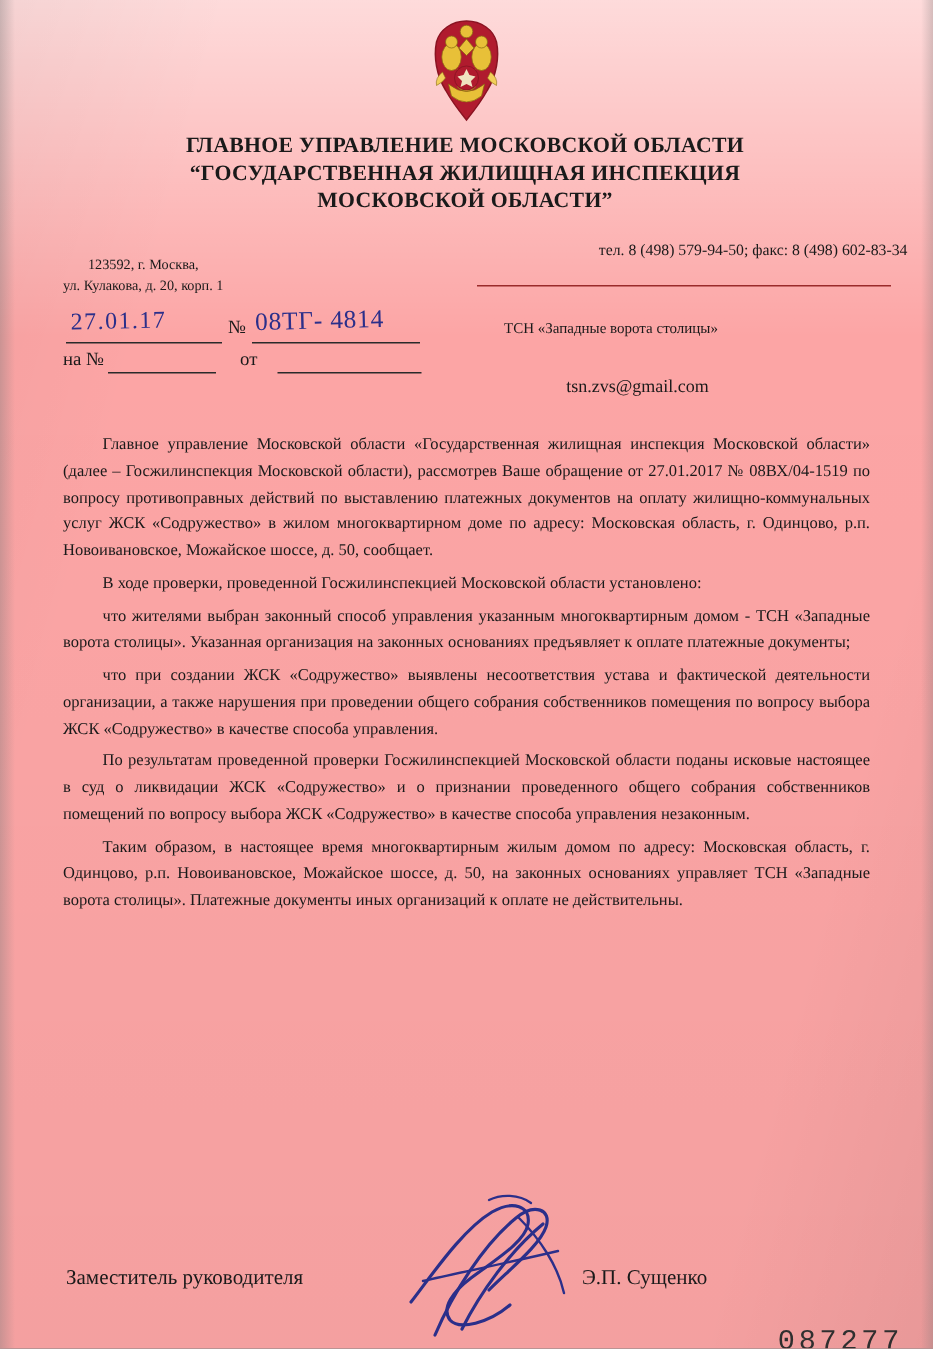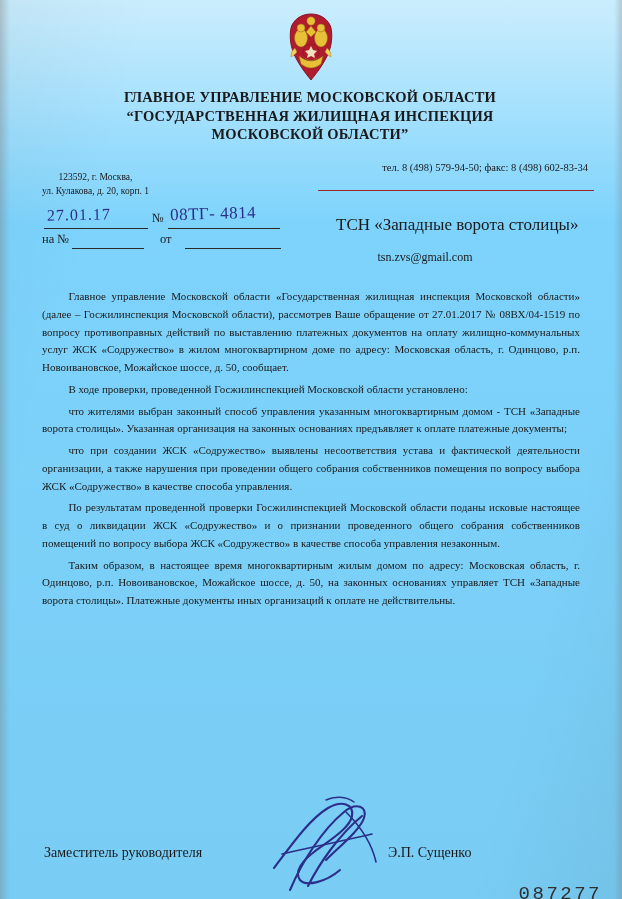--- a/index.html
+++ b/index.html
@@ -4,21 +4,21 @@
 <style>
   html, body {
     margin: 0;
     padding: 0;
     background: #8a8a8a;
   }
   .page {
     position: relative;
     width: 622px;
     height: 899px;
-    background: #7dd3fc;
+    background: #fca5a5;
     overflow: hidden;
     font-family: "Liberation Serif", serif;
     color: #1a1a1a;
   }
   
   .paper-shade {
     position: absolute;
     inset: 0;
     background:
       linear-gradient(105deg, rgba(0,0,0,0.035) 0%, rgba(0,0,0,0) 18%, rgba(0,0,0,0) 82%, rgba(0,0,0,0.05) 100%),
@@ -66,21 +66,21 @@
     position: absolute;
     left: 42px;
     top: 170px;
     font-size: 9.5px;
     line-height: 1.5;
     color: #1a1a1a;
     text-align: center;
   }
   .req-right {
     position: absolute;
-    right: 34px;
+    right: 17px;
     top: 160px;
     text-align: center;
     font-size: 10.5px;
     line-height: 1.5;
   }
   .req-rule {
     position: absolute;
     left: 318px;
     top: 190px;
     width: 276px;
@@ -156,21 +156,21 @@
     width: 96px;
     height: 1px;
     background: #2a2a2a;
   }
 
   
   .addressee {
     position: absolute;
     left: 336px;
     top: 212px;
-    font-size: 17px;
+    font-size: 10px;
     line-height: 1.5;
   }
   .addressee-email {
     position: absolute;
     left: 336px;
     top: 250px;
     font-size: 12px;
     text-align: center;
     width: 178px;
   }

